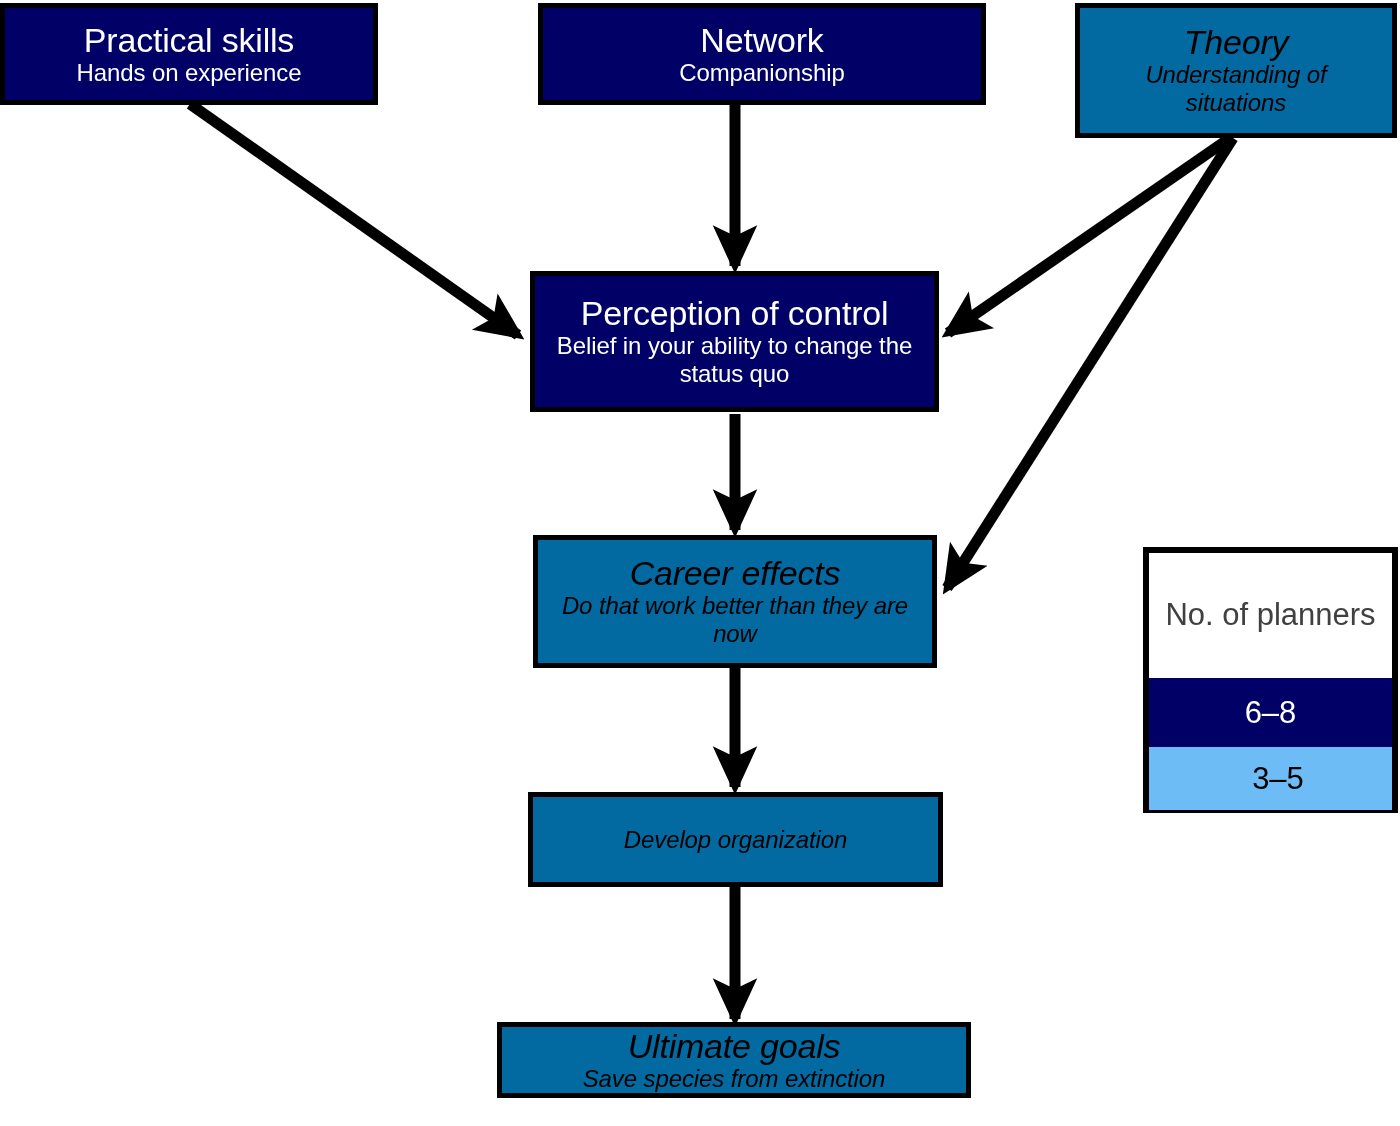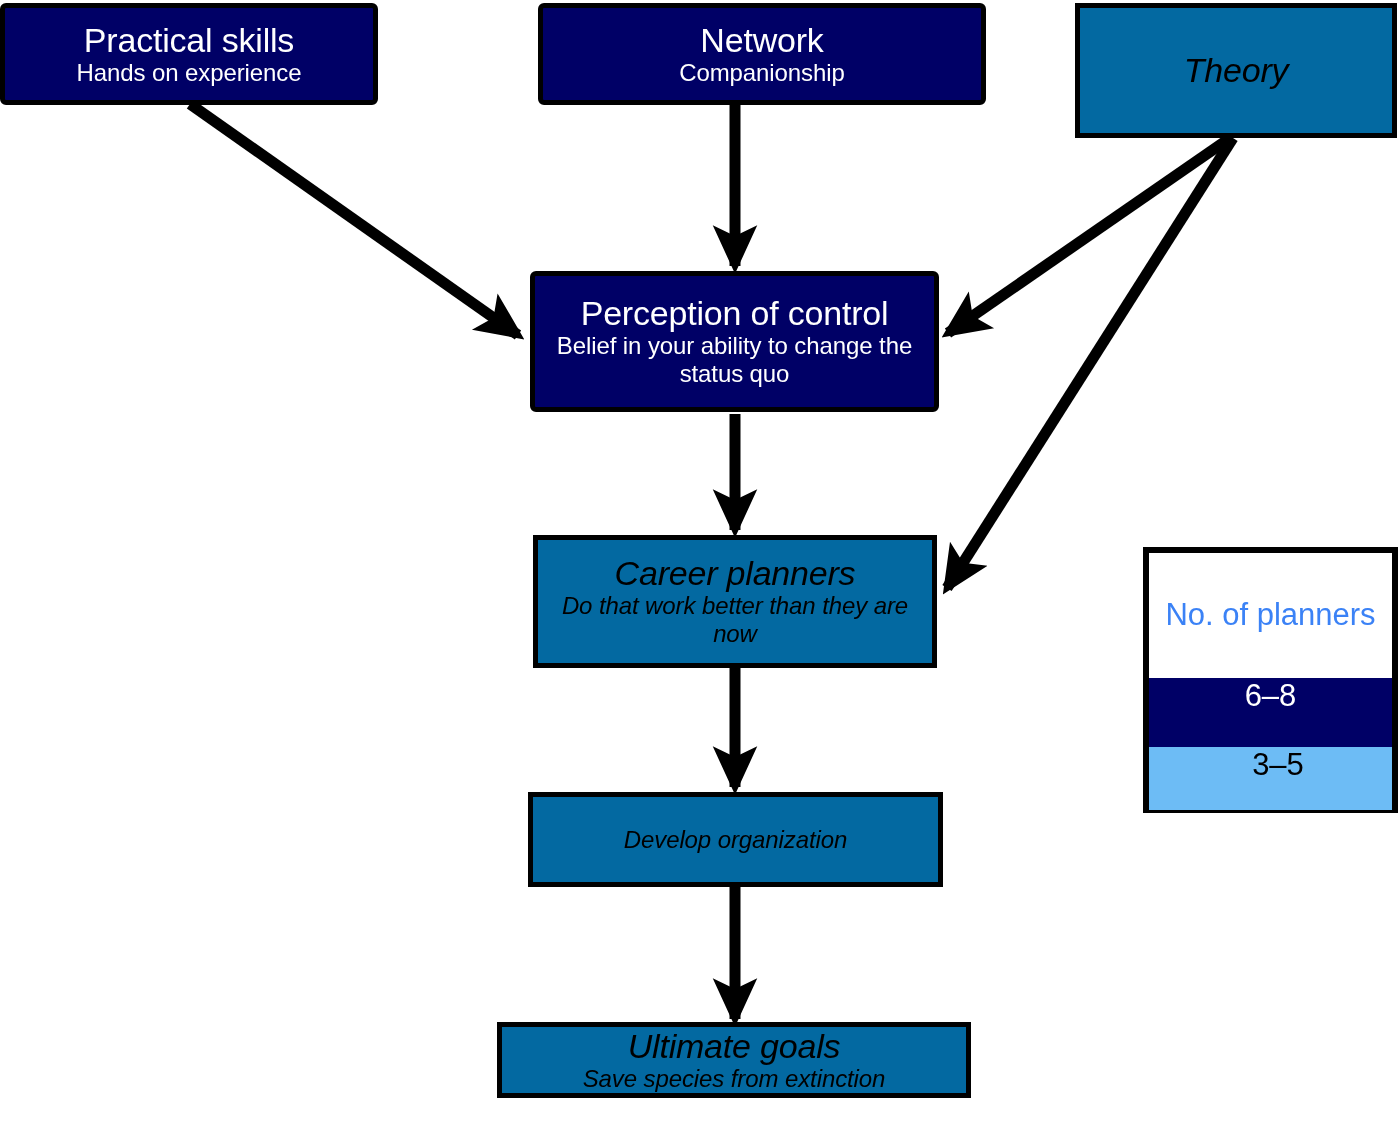--- a/index.html
+++ b/index.html
@@ -39,21 +39,21 @@
     line-height: 1.06;
     letter-spacing: -0.2px;
     white-space: nowrap;
   }
   .node .subtitle {
     font-size: 24px;
     line-height: 1.16;
     letter-spacing: -0.1px;
     margin-top: 1px;
   }
-  .fill-dark { background: #000066; border-radius: 6px; }
+  .fill-dark { background: #000066; }
   .fill-dark .title, .fill-dark .subtitle { color: #ffffff; }
   .fill-light { background: #0369a1; font-style: italic; }
   .fill-light .title, .fill-light .subtitle { color: #000000; }
 
   
   #legend {
     position: absolute;
     box-sizing: border-box;
     border: 6px solid #000000;
     background: #ffffff;
@@ -63,26 +63,27 @@
   }
   #legend .legend-title {
     flex: 0 0 auto;
     height: 125px;
     display: flex;
     align-items: center;
     justify-content: center;
     text-align: center;
     font-size: 31px;
     line-height: 1.12;
-    color: #3b82f6;
+    color: #404040;
     padding: 0 6px;
   }
   #legend .legend-row {
     flex: 0 0 auto;
     display: flex;
+    align-items: center;
     justify-content: center;
     font-size: 31px;
   }
   #legend .legend-row.dark {
     background: #000066;
     color: #ffffff;
     height: 69px;
   }
   #legend .legend-row.light {
     background: #6DBCF5;
@@ -123,29 +124,30 @@
     <div class="subtitle">Hands on experience</div>
   </div>
 
   <div class="node fill-dark" style="left:538px; top:3px; width:448px; height:102px;">
     <div class="title">Network</div>
     <div class="subtitle">Companionship</div>
   </div>
 
   <div class="node fill-light" style="left:1075px; top:3px; width:322px; height:135px;">
     <div class="title">Theory</div>
+    <div class="subtitle" style="max-width:240px;">Understanding of situations</div>
   </div>
 
   <div class="node fill-dark" style="left:530px; top:271px; width:409px; height:141px;">
     <div class="title">Perception of control</div>
     <div class="subtitle" style="max-width:372px;">Belief in your ability to change the status quo</div>
   </div>
 
   <div class="node fill-light" style="left:533px; top:535px; width:404px; height:133px;">
-    <div class="title">Career planners</div>
+    <div class="title">Career effects</div>
     <div class="subtitle" style="max-width:372px;">Do that work better than they are now</div>
   </div>
 
   <div class="node fill-light" style="left:528px; top:792px; width:415px; height:95px;">
     <div class="subtitle">Develop organization</div>
   </div>
 
   <div class="node fill-light" style="left:497px; top:1022px; width:474px; height:76px;text-align:center;">
     <div class="title">Ultimate goals</div>
     <div class="subtitle">Save species from extinction</div>

